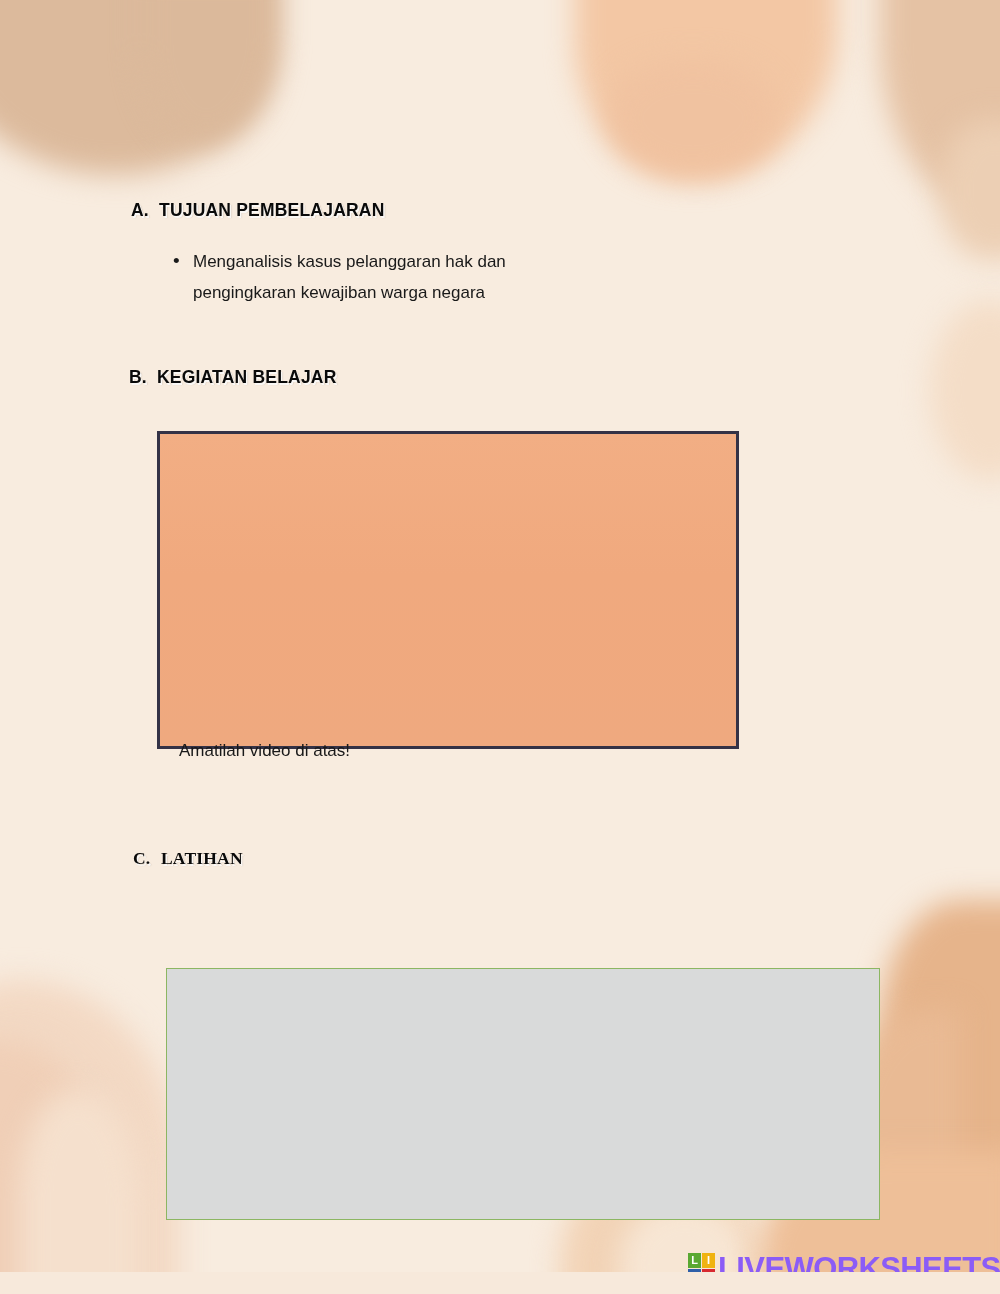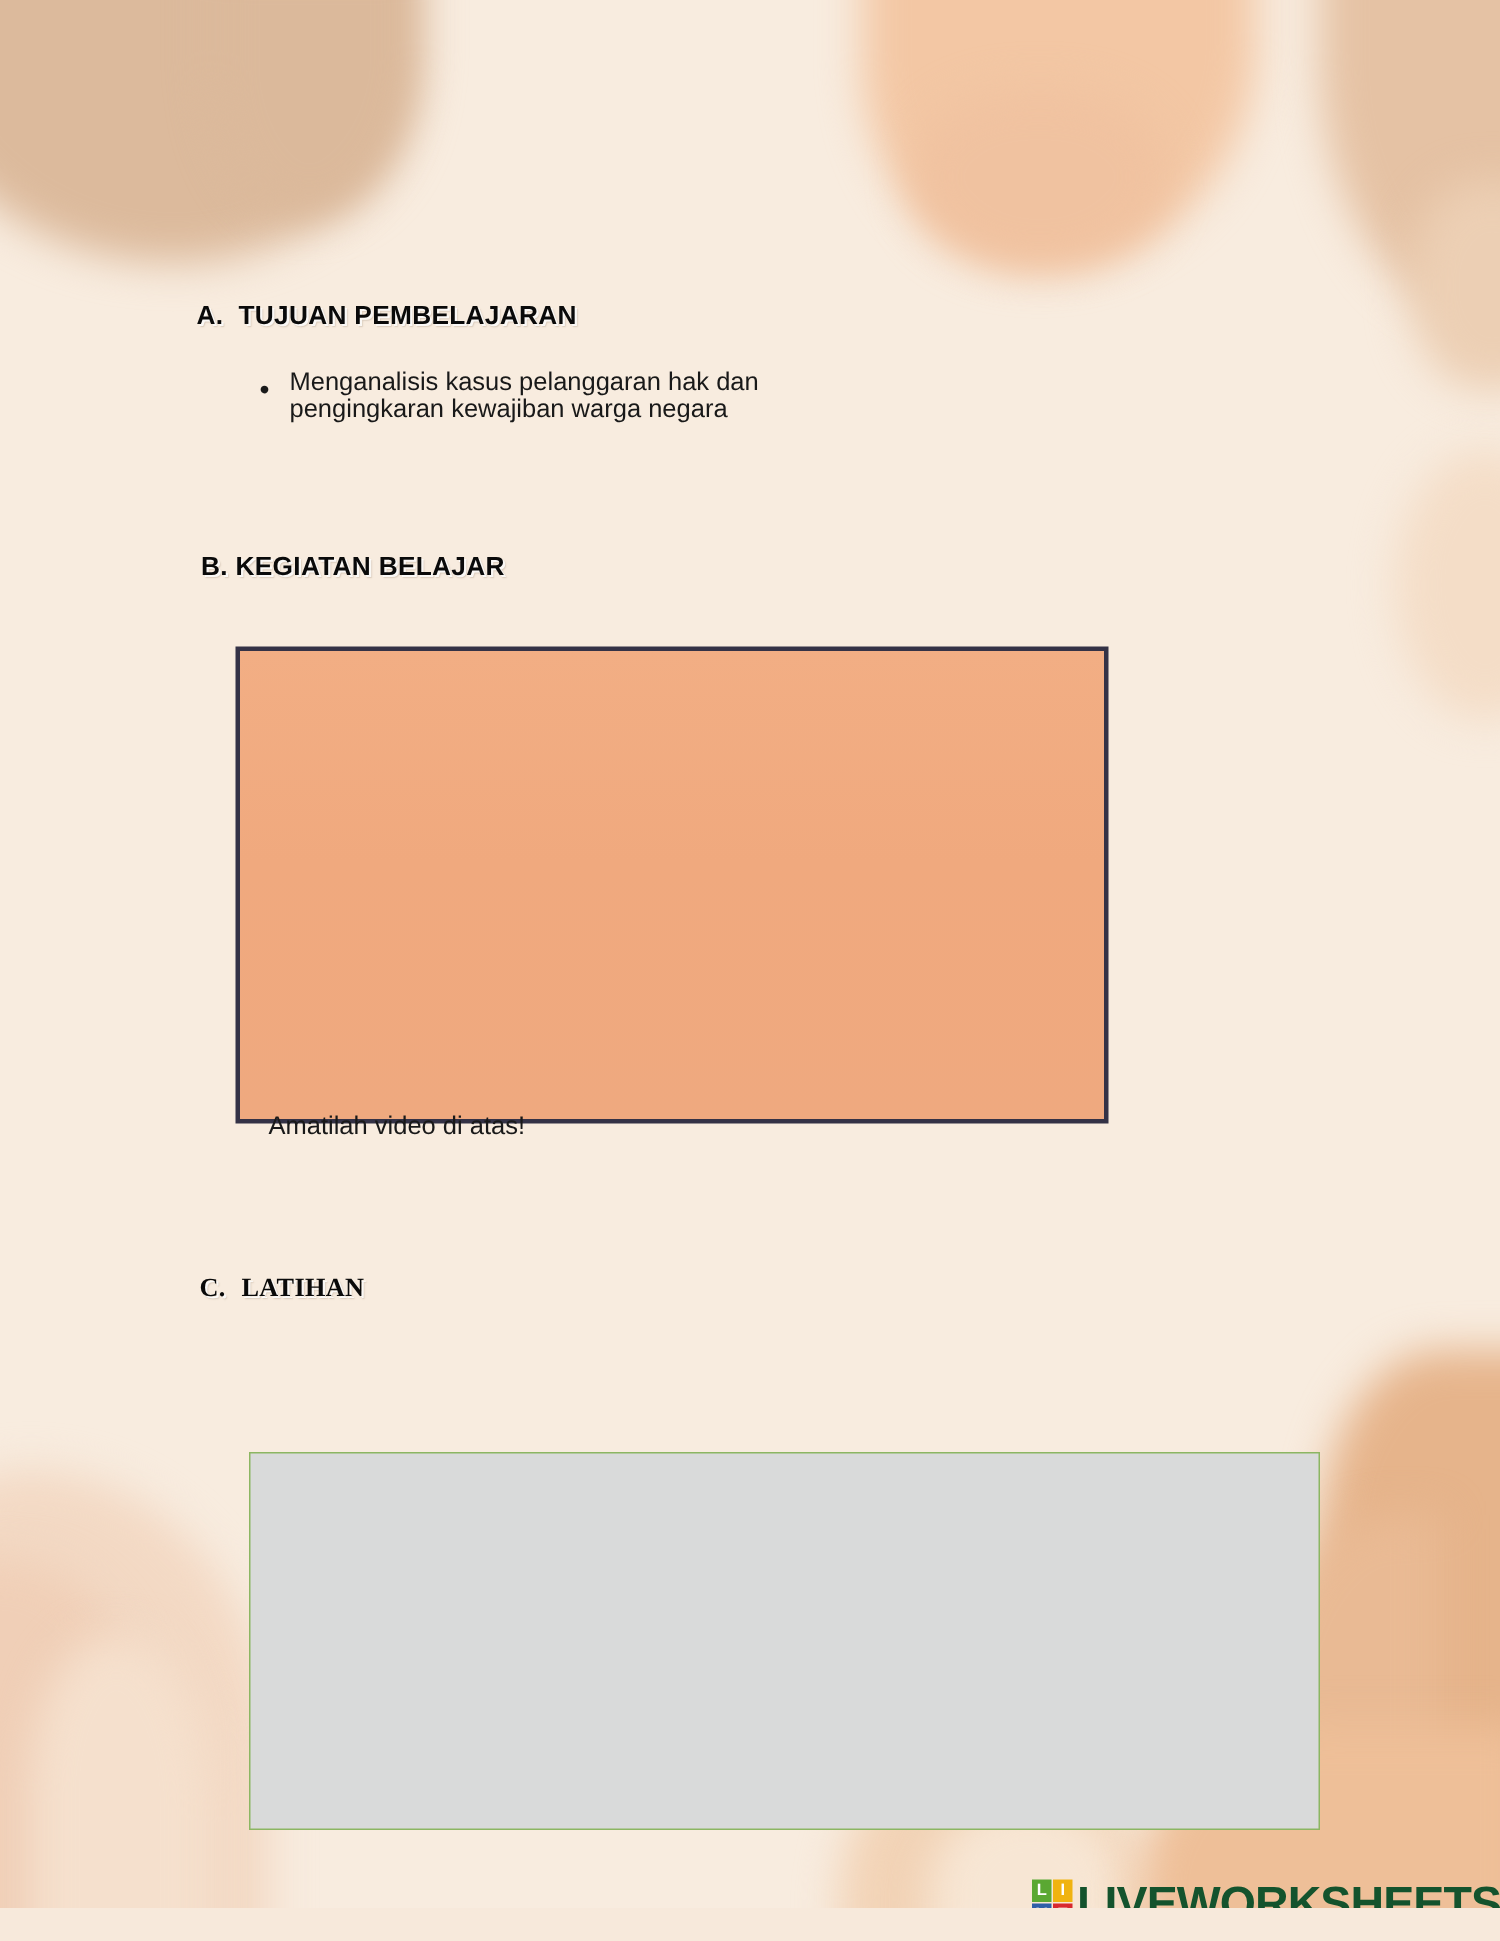--- a/index.html
+++ b/index.html
@@ -204,21 +204,21 @@
   .bullet-dot {
     width: 20px;
     flex: 0 0 20px;
     font-size: 19px;
     line-height: 30px;
     color: #1a1a1a;
     text-align: left;
   }
   .bullet-text {
     font-size: 17px;
-    line-height: 18px;
+    line-height: 31px;
     color: #191919;
     max-width: 400px;
   }
 
   .plain-text {
     position: absolute;
     font-size: 17px;
     line-height: 29px;
     color: #191919;
   }
@@ -279,21 +279,21 @@
     line-height: 1;
   }
   .lw-l { background: #5aa832; }
   .lw-i { background: #f0b310; }
   .lw-v { background: #2f5fa8; }
   .lw-e { background: #d8292f; }
 
   #lw-wordmark {
     font-size: 31px;
     font-weight: bold;
-    color: #14532d;
+    color: #8b5cf6;
     letter-spacing: -0.6px;
     line-height: 1;
     text-decoration: underline;
   }
 </style>
 </head>
 <body>
 
 <div id="page">
 
@@ -319,21 +319,21 @@
 
     <div class="section-heading" style="left:131px; top:200px;">
       <span class="heading-letter">A.</span><span>TUJUAN PEMBELAJARAN</span>
     </div>
 
     <div class="bullet-row" style="left:173px; top:246px; width:420px;">
       <span class="bullet-dot">•</span>
       <span class="bullet-text">Menganalisis kasus pelanggaran hak dan pengingkaran kewajiban warga negara</span>
     </div>
 
-    <div class="section-heading" style="left:129px; top:367px;text-align:center;">
+    <div class="section-heading" style="left:129px; top:367px;">
       <span class="heading-letter">B.</span><span>KEGIATAN BELAJAR</span>
     </div>
 
     <div id="video-box"></div>
 
     <div class="plain-text" style="left:179px; top:736px;">Amatilah video di atas!</div>
 
     <div class="section-heading" style="left:133px; top:848px;font-family:Liberation Serif, serif;">
       <span class="heading-letter">C.</span><span>LATIHAN</span>
     </div>

